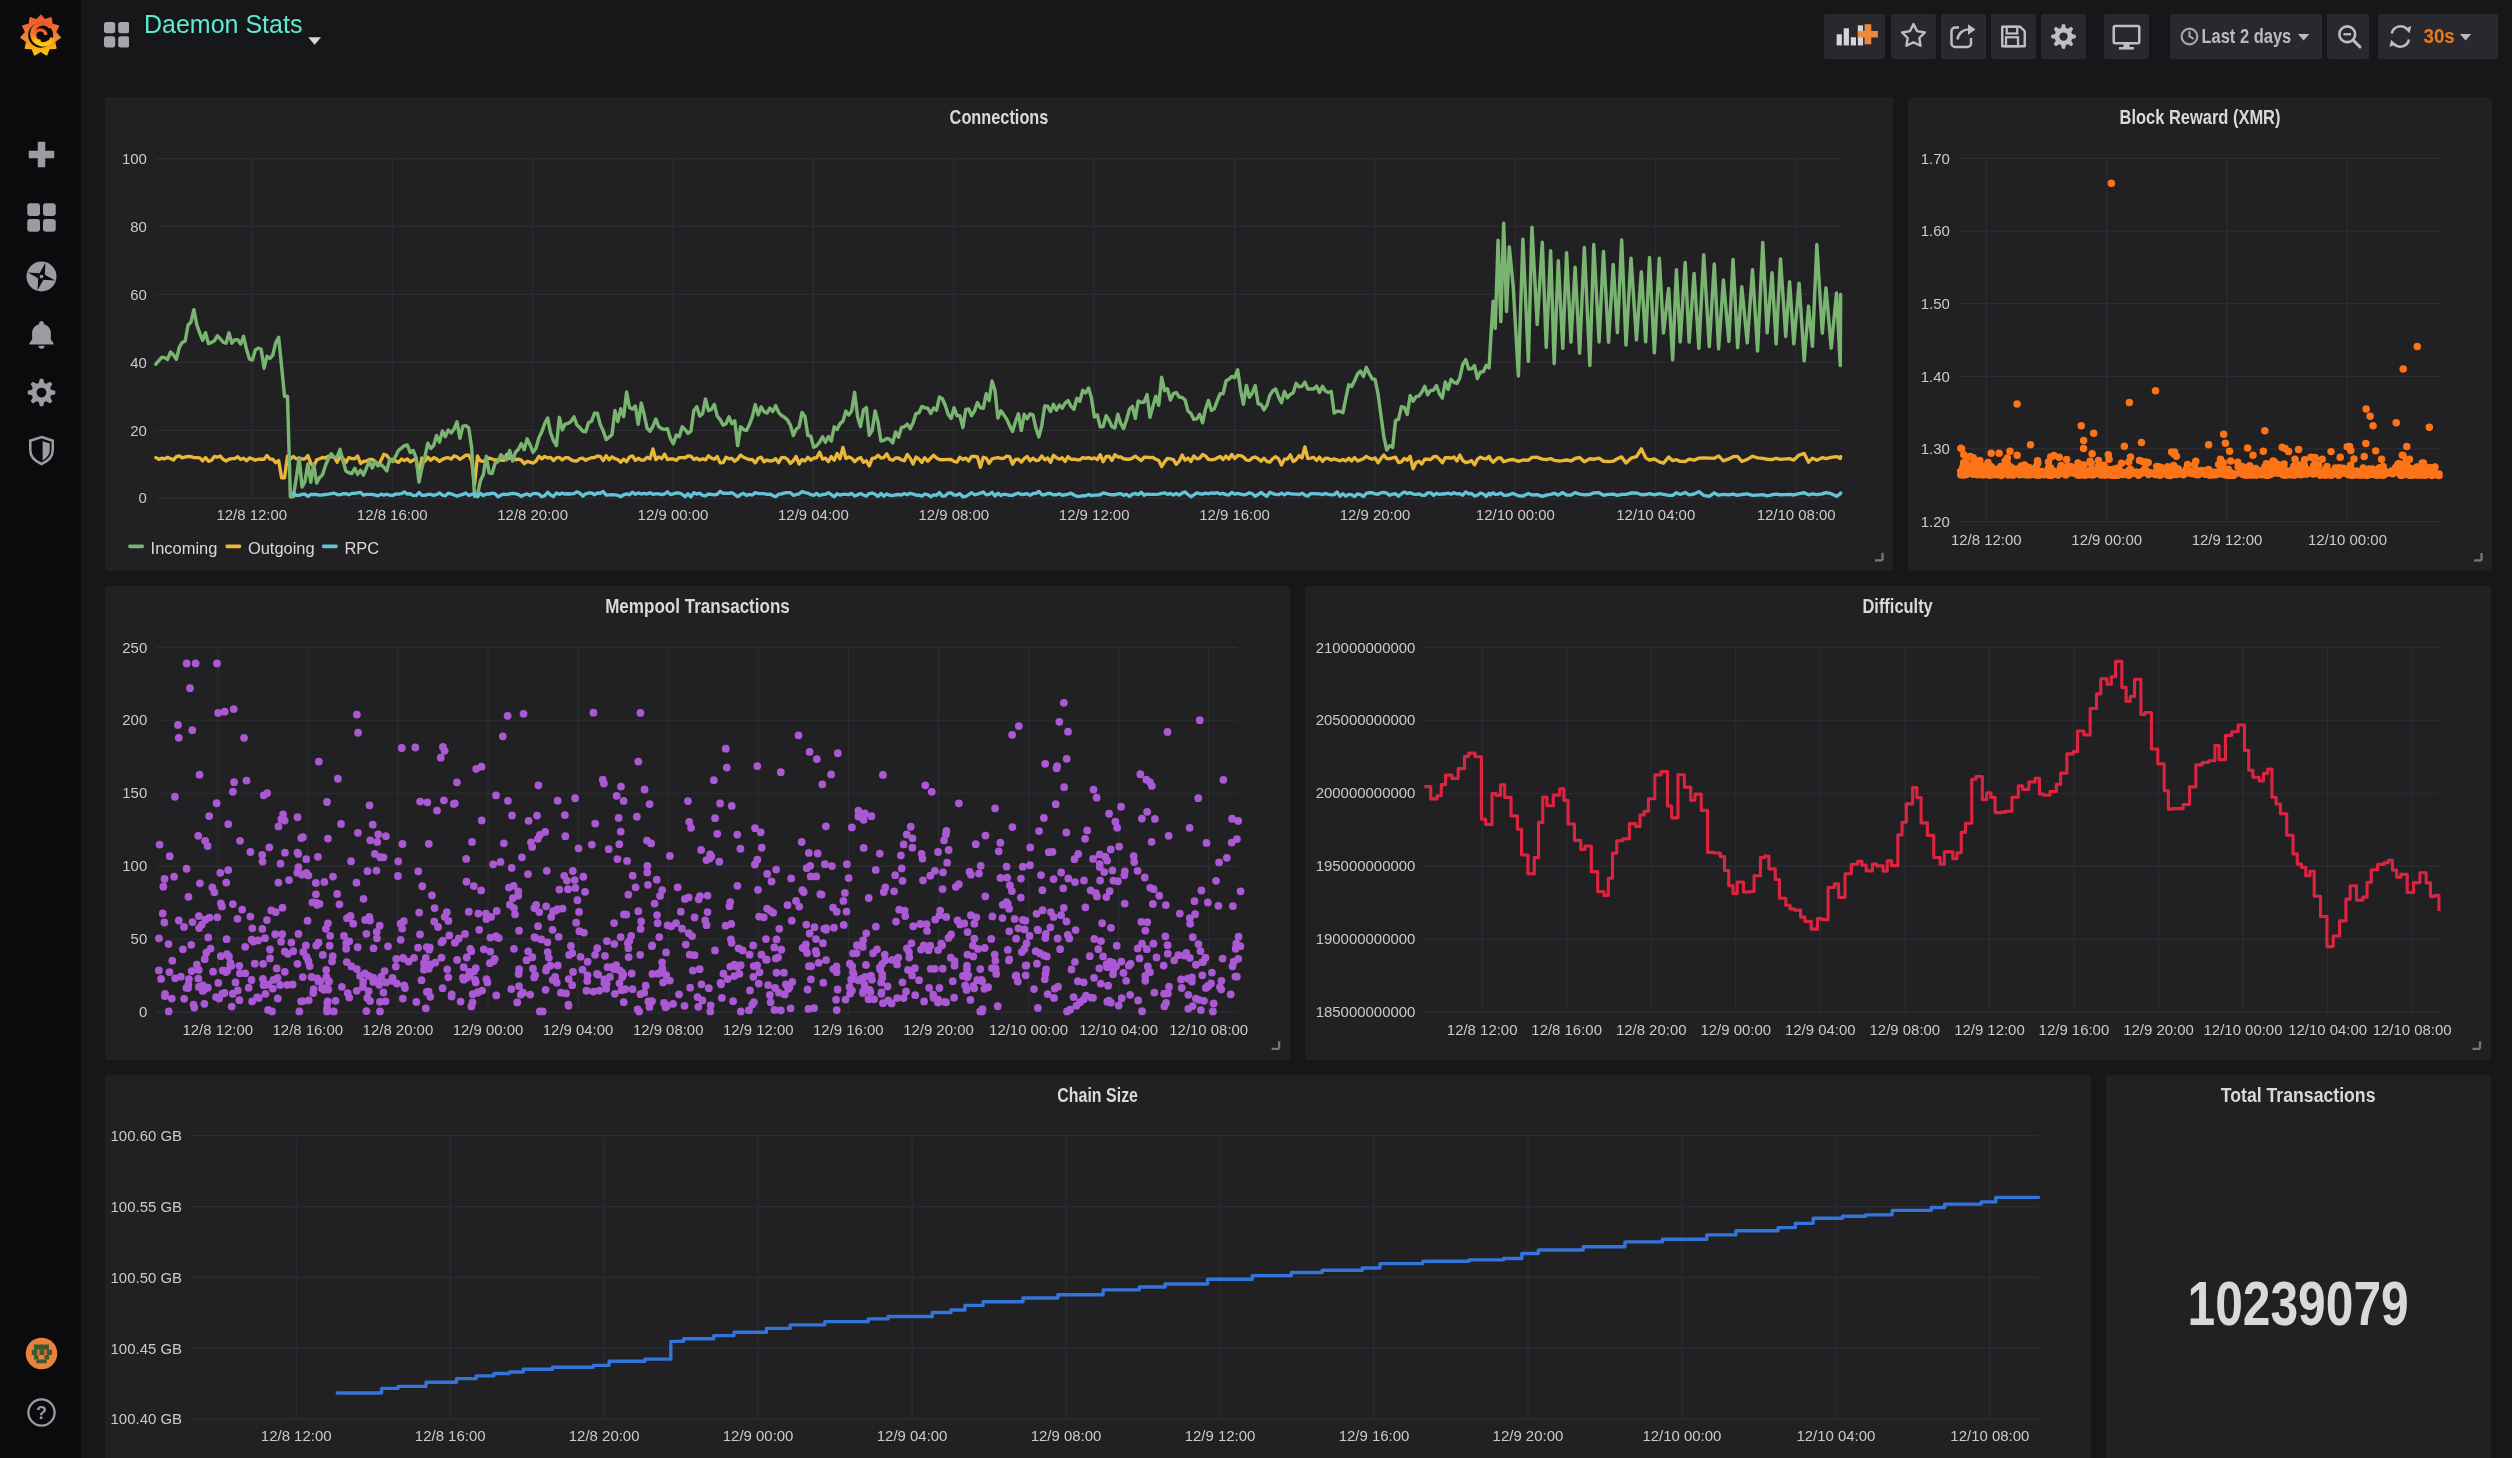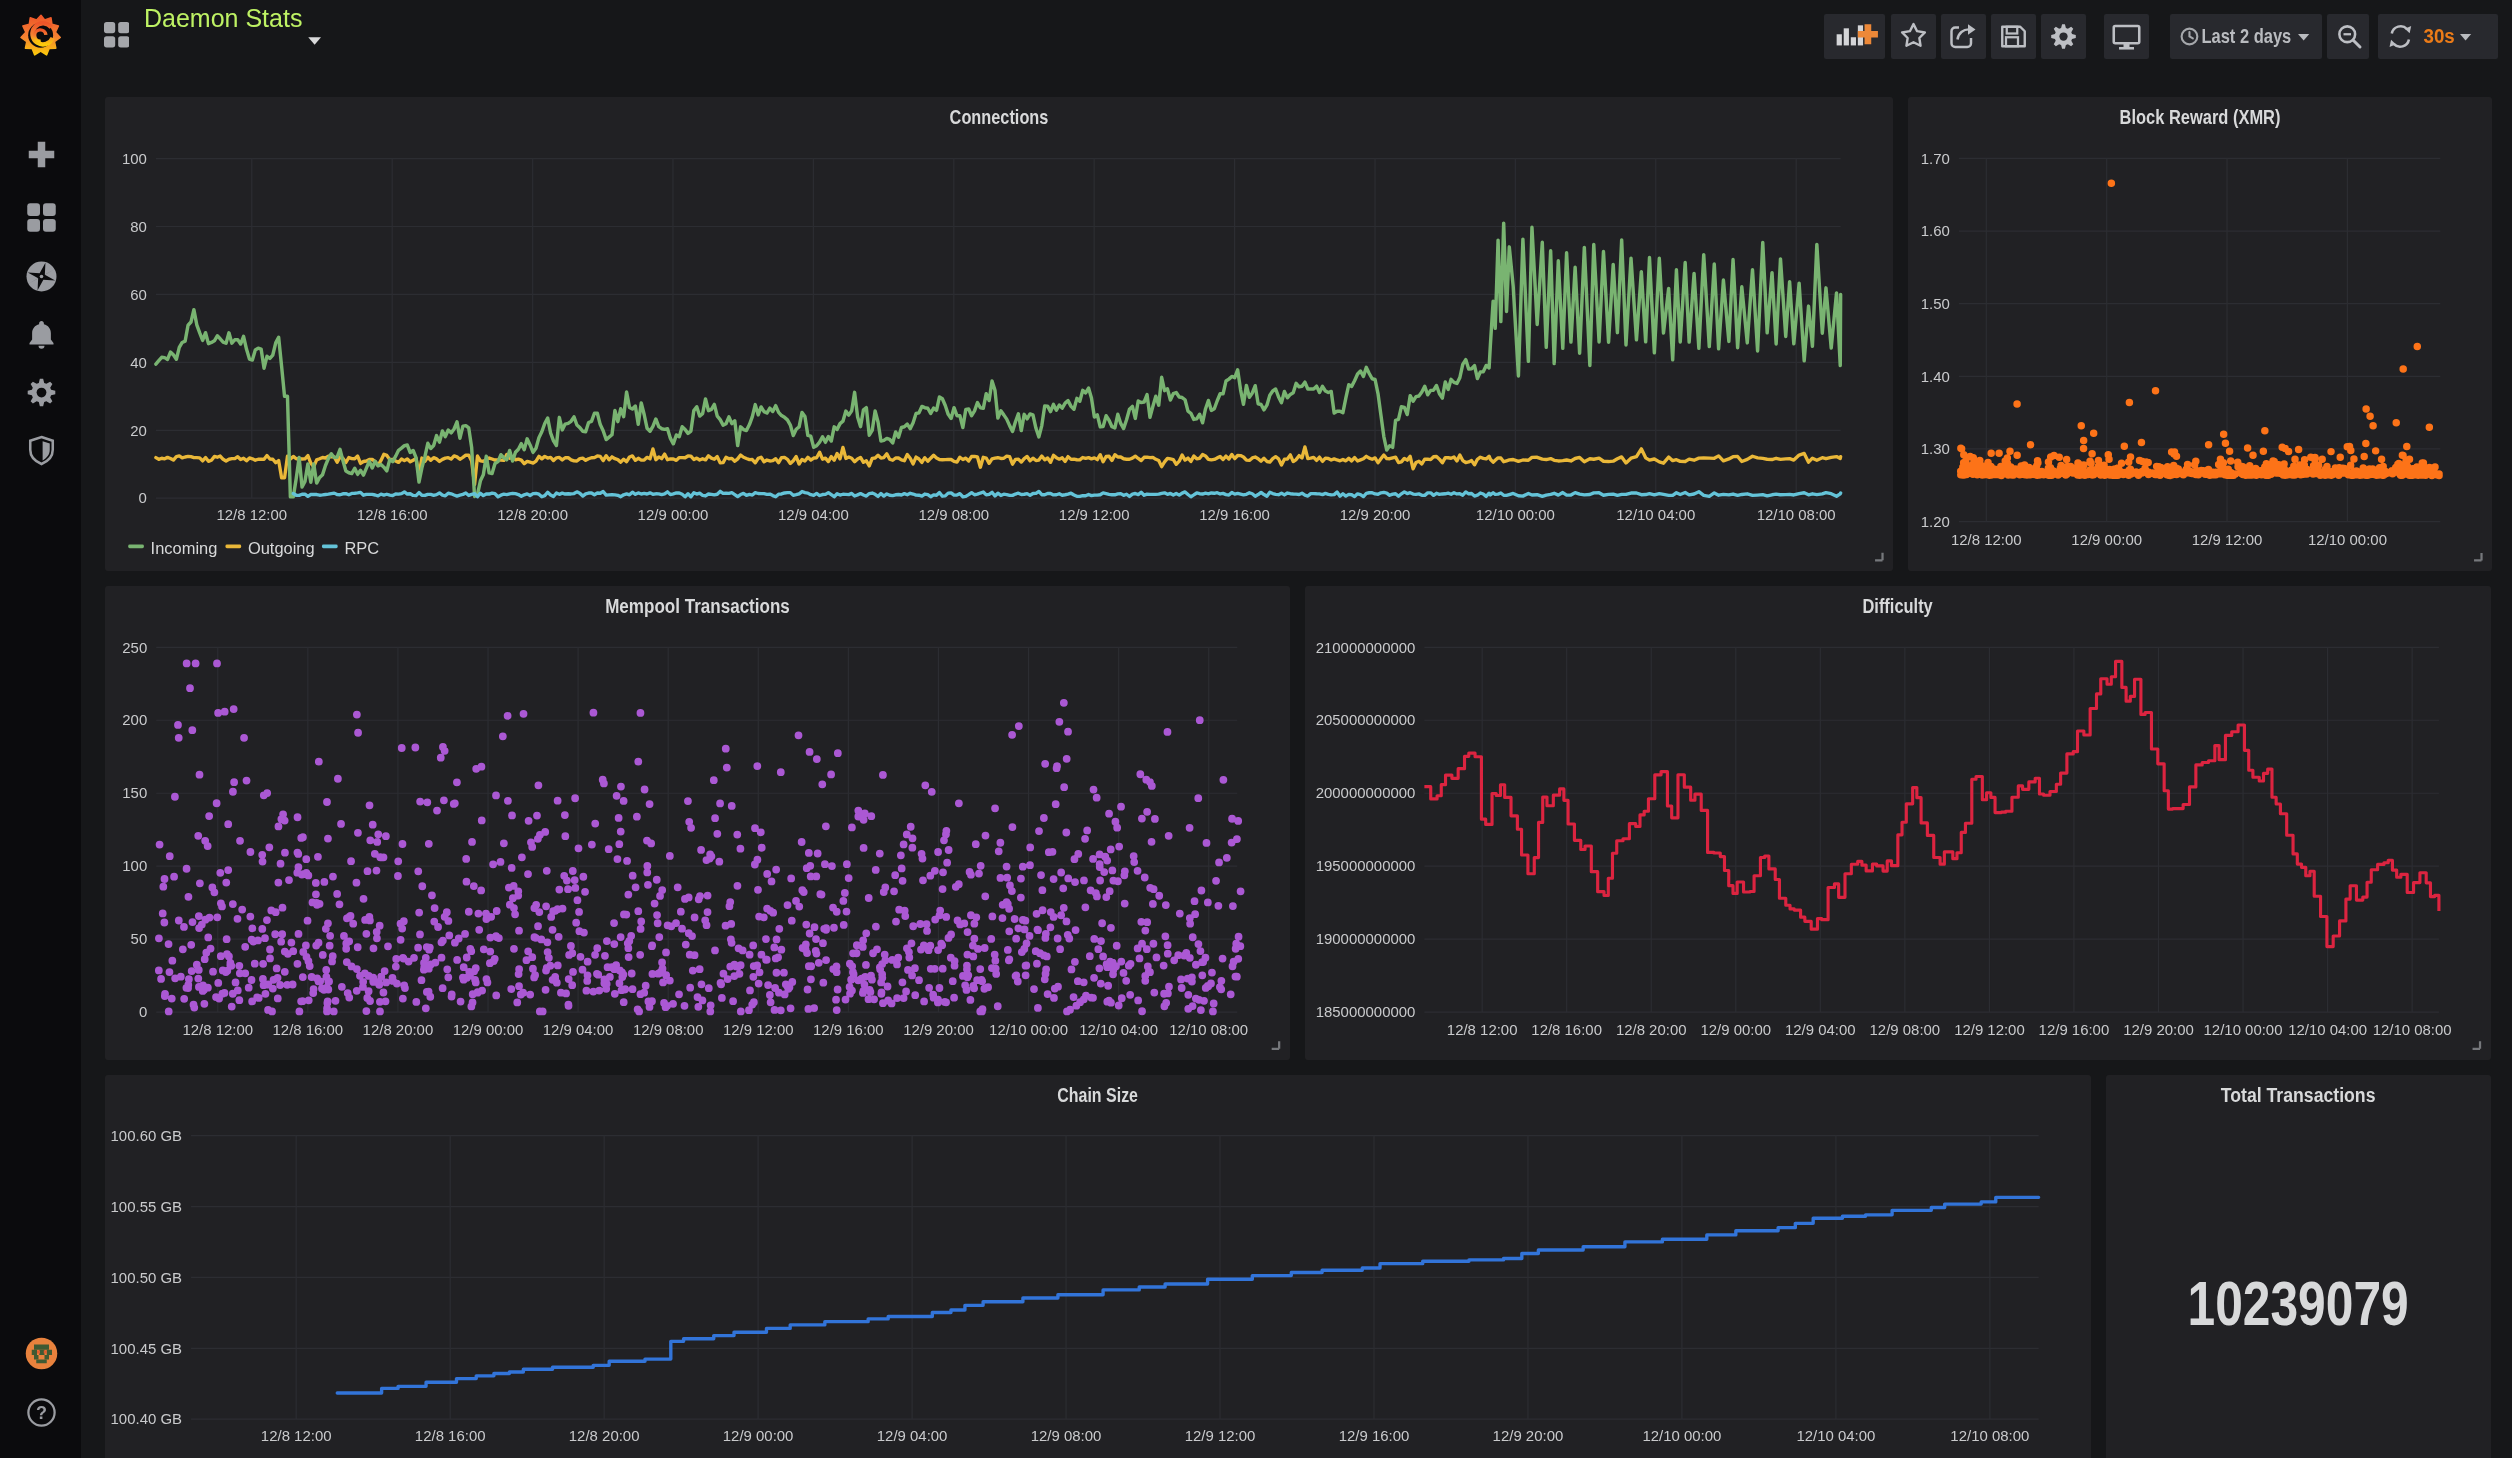--- a/index.html
+++ b/index.html
@@ -69,21 +69,21 @@
 <svg style="position:absolute;left:25.4px;top:1396px" width="33" height="33" viewBox="0 0 44 44">
     <circle cx="22" cy="22" r="17.5" fill="none" stroke="#9a9ca1" stroke-width="3"></circle>
     <text x="22" y="30" fill="#9a9ca1" font-size="24" font-weight="700" text-anchor="middle" font-family="Liberation Sans, sans-serif">?</text>
   </svg>
 <svg style="position:absolute;left:104px;top:22.4px" width="25.4" height="25.4" viewBox="0 0 34 34">
     <rect x="0" y="0" width="15" height="15" rx="3.5" fill="#a5a7ab"></rect>
     <rect x="0" y="19" width="15" height="15" rx="3.5" fill="#a5a7ab"></rect>
     <rect x="19" y="0" width="15" height="15" rx="3.5" fill="#a5a7ab"></rect>
     <rect x="19" y="19" width="15" height="15" rx="3.5" fill="#a5a7ab"></rect>
   </svg>
-<div style="position:absolute;left:144px;top:4px;font-size:25px;color:#bef264">Daemon Stats</div>
+<div style="position:absolute;left:144px;top:10px;font-size:25px;color:#5eead4">Daemon Stats</div>
 <svg style="position:absolute;left:306px;top:35px" width="18" height="12" viewBox="0 0 24 16">
     <path d="M3 3 L11.5 13 L20 3 Z" fill="#d8d9da"></path>
   </svg>
 <div style="position:absolute;left:1824px;top:13.5px;width:61px;height:45px;background:#28292e;border-radius:2.2px"></div>
 <svg style="position:absolute;left:1824px;top:13.5px" width="61" height="45" viewBox="0 0 82 60">
     <g fill="#d4d5d8">
       <rect x="17" y="27" width="7" height="15"></rect>
       <rect x="26.5" y="19" width="7" height="23"></rect>
       <rect x="36" y="31" width="7" height="11"></rect>
       <rect x="45.5" y="15" width="7" height="27"></rect>

